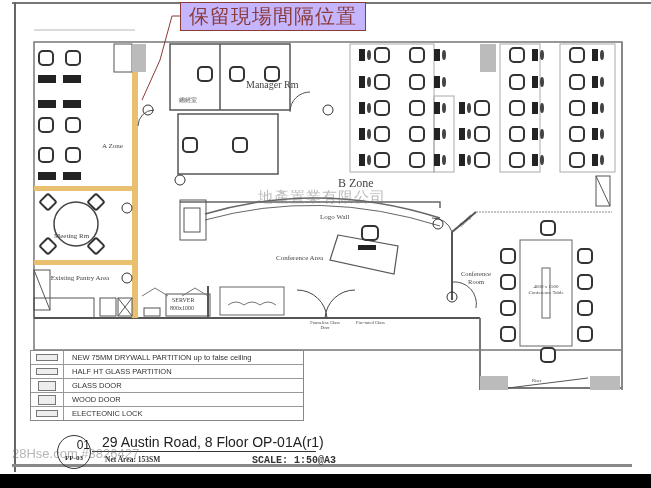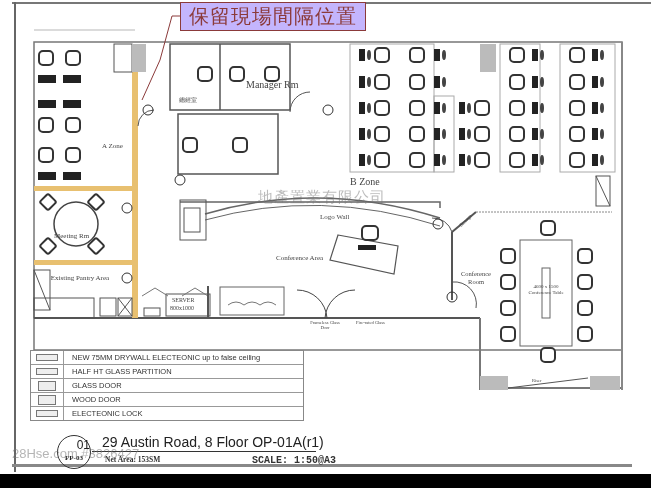--- a/index.html
+++ b/index.html
@@ -209,21 +209,21 @@
     <use href="#chair" x="585" y="308"></use>
     <use href="#chair" x="585" y="334"></use>
   <rect x="480" y="376" width="28" height="14" fill="#bbb"></rect>
   <rect x="590" y="376" width="30" height="14" fill="#bbb"></rect>
   <line x1="508" y1="388" x2="588" y2="378" stroke="#555"></line>
 </svg>
 
 <div class="callout">保留現場間隔位置</div>
 
 <div class="lbl" style="left:102px;top:142px;font-size:7px;">A Zone</div>
-<div class="lbl" style="left:314px;top:176px;font-size:10px;padding-left:36px;">B Zone</div>
+<div class="lbl" style="left:302px;top:176px;font-size:12px;padding-left:36px;">B Zone</div>
 <div class="lbl" style="left:246px;top:79px;font-size:10px;">Manager Rm</div>
 <div class="lbl" style="left:179px;top:96px;font-size:6px;">總經室</div>
 <div class="lbl" style="left:54px;top:232px;font-size:7px;">Meeting Rm</div>
 <div class="lbl" style="left:44px;top:274px;width:72px;font-size:7px;white-space:normal;text-align:center;line-height:9px;">Existing Pantry Area</div>
 <div class="lbl" style="left:172px;top:297px;font-size:6px;">SERVER</div>
 <div class="lbl" style="left:170px;top:305px;font-size:6px;">800x1000</div>
 <div class="lbl" style="left:320px;top:213px;font-size:7px;">Logo Wall</div>
 <div class="lbl" style="left:276px;top:254px;font-size:7px;">Conference Area</div>
 <div class="lbl" style="left:456px;top:270px;width:40px;font-size:6.5px;white-space:normal;text-align:center;line-height:8px;">Conference Room</div>
 <div class="lbl" style="left:522px;top:284px;width:48px;font-size:5px;white-space:normal;text-align:center;line-height:6px;">4600 x 1500 Conference Table</div>
@@ -232,21 +232,21 @@
 <div class="lbl" style="left:458px;top:218px;font-size:5px;transform:rotate(-45deg);">Storage</div>
 <div class="lbl" style="left:532px;top:378px;font-size:4.5px;">Riser</div>
 
 <div class="watermark-cn">地產置業有限公司</div>
 
 <div class="legend">
   <div class="legend-row">
       <div class="legend-sym">
         <span></span>
       </div>
-      <div class="legend-text">NEW 75MM DRYWALL ELECTEONIC up to false ceiling</div>
+      <div class="legend-text">NEW 75MM DRYWALL PARTITION up to false ceiling</div>
     </div>
   <div class="legend-row">
       <div class="legend-sym">
         <span></span>
       </div>
       <div class="legend-text">HALF HT GLASS PARTITION</div>
     </div>
   <div class="legend-row">
       <div class="legend-sym">
         <span style="height:8px;width:16px;"></span>

